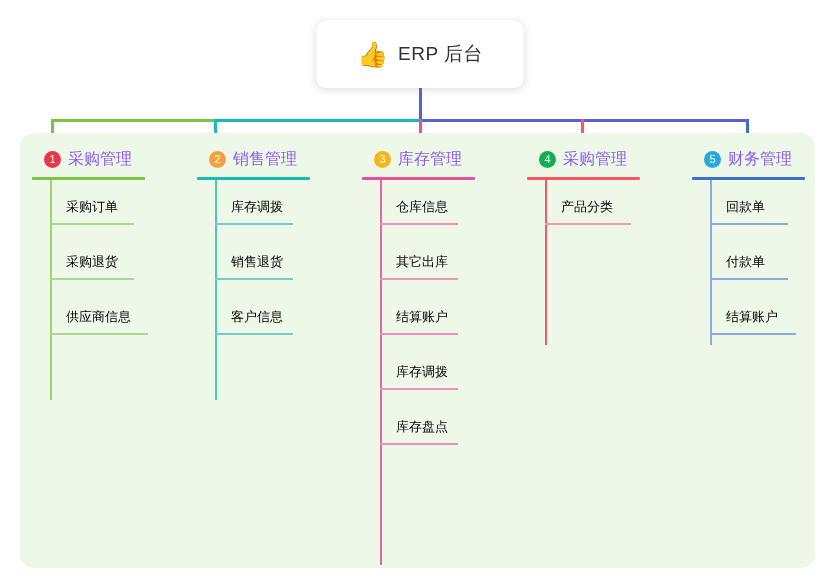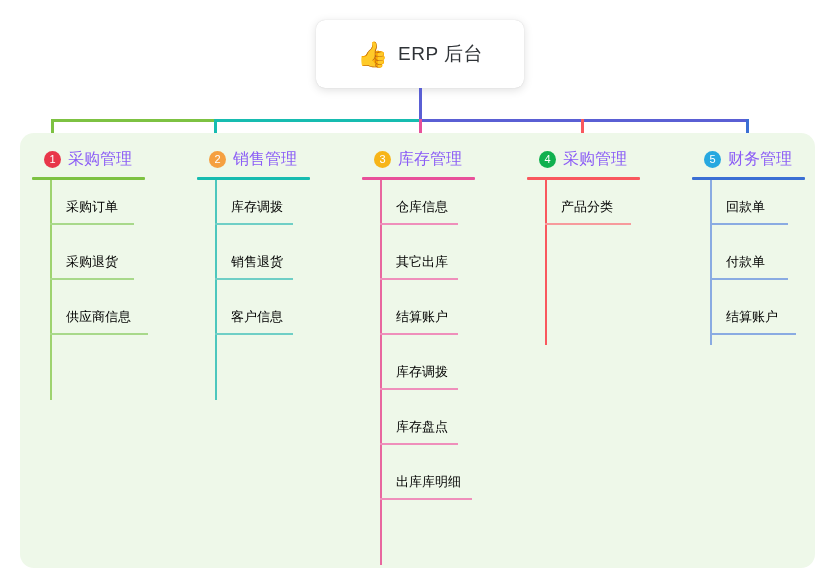--- a/index.html
+++ b/index.html
@@ -218,24 +218,20 @@
             <div class="leaf-rule" style="width: 78px; background: rgb(239, 143, 187);"></div>
           </div>
           <div class="leaf">
             <span class="leaf-text">库存调拨</span>
             <div class="leaf-rule" style="width: 78px; background: rgb(239, 143, 187);"></div>
           </div>
           <div class="leaf">
             <span class="leaf-text">库存盘点</span>
             <div class="leaf-rule" style="width: 78px; background: rgb(239, 143, 187);"></div>
           </div>
-          <div class="leaf">
-            <span class="leaf-text">出库库明细</span>
-            <div class="leaf-rule" style="width: 92px; background: rgb(239, 143, 187);"></div>
-          </div>
         </div>
       </div>
       <div class="column" style="left: 527px; top: 146px;">
         <div class="col-header">
           <span class="badge" style="background: rgb(16, 176, 79);">4</span>
           <span class="col-title">采购管理</span>
         </div>
         <div class="col-rule" style="width: 113px; background: rgb(249, 88, 94);"></div>
         <div class="leaves">
           <div class="spine" style="background: rgb(249, 88, 94); height: 165px;"></div>

